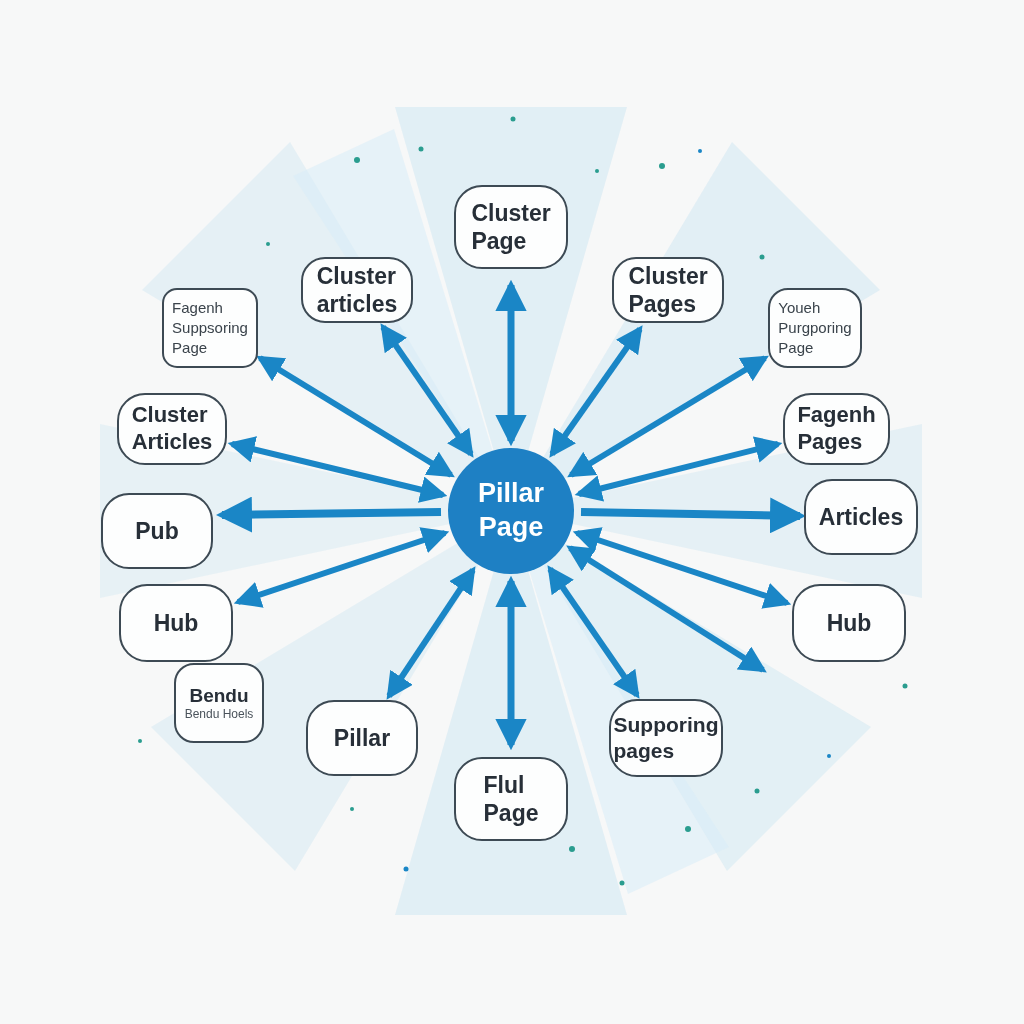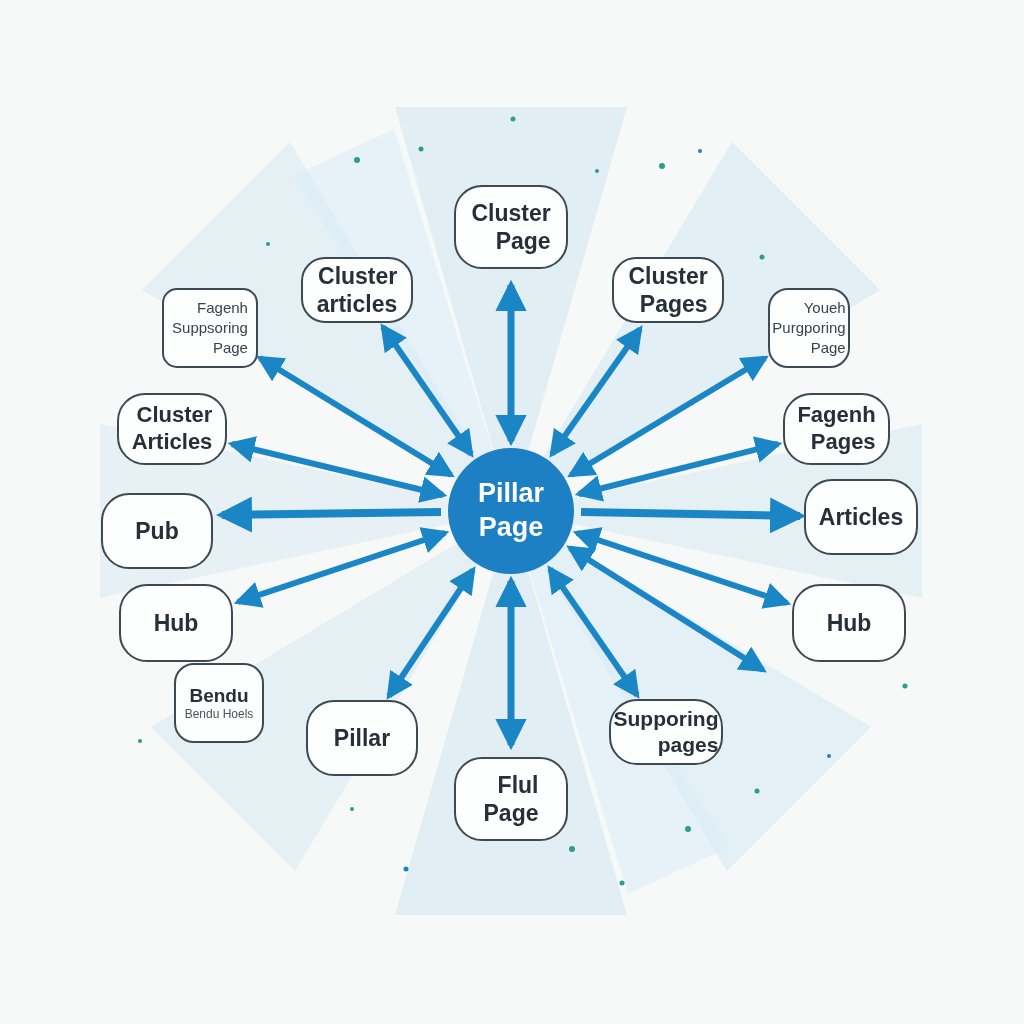--- a/index.html
+++ b/index.html
@@ -12,21 +12,21 @@
   .stage{position:absolute;inset:0;width:1024px;height:1024px;}
   svg.bg{position:absolute;left:0;top:0;}
   .node{
     position:absolute;
     box-sizing:border-box;
     border:2px solid #3d4a54;
     border-radius:28px;
     background:#fdfefe;
     display:flex;flex-direction:column;
     align-items:center;justify-content:center;
-    text-align:right;
+    text-align:left;
     color:#272f38;
     font-weight:700;
     font-size:23px;
     line-height:1.22;
     white-space:pre-line;
     z-index:3;
   }
   .node.small{
     font-weight:400;
     font-size:15px;
@@ -137,31 +137,31 @@
   <div class="node" style="left:174px;top:663px;width:90px;height:80px;font-size:19px;font-weight:600;border-radius:20px;">
     <span>Bendu</span>
     <span class="sub">Bendu Hoels</span>
   </div>
 
   <div class="node" style="left:306px;top:700px;width:112px;height:76px;">Pillar</div>
 
   <div class="node" style="left:454px;top:757px;width:114px;height:84px;">Flul
 Page</div>
 
-  <div class="node" style="left:609px;top:699px;width:114px;height:66px;font-size:21px;">Supporing
+  <div class="node" style="left:609px;top:699px;width:114px;height:78px;font-size:21px;">Supporing
 pages</div>
 
 
   <div class="node" style="left:792px;top:584px;width:114px;height:78px;">Hub</div>
 
   <div class="node" style="left:804px;top:479px;width:114px;height:76px;">Articles</div>
 
   <div class="node" style="left:783px;top:393px;width:107px;height:72px;font-size:22px;">Fagenh
 Pages</div>
 
-  <div class="node small" style="left:768px;top:288px;width:82px;height:80px;">Youeh
+  <div class="node small" style="left:768px;top:288px;width:94px;height:80px;">Youeh
 Purgporing
 Page</div>
 
   <div class="node" style="left:612px;top:257px;width:112px;height:66px;border-radius:24px;">Cluster
 Pages</div>
 
 </div>
 
 </body></html>

